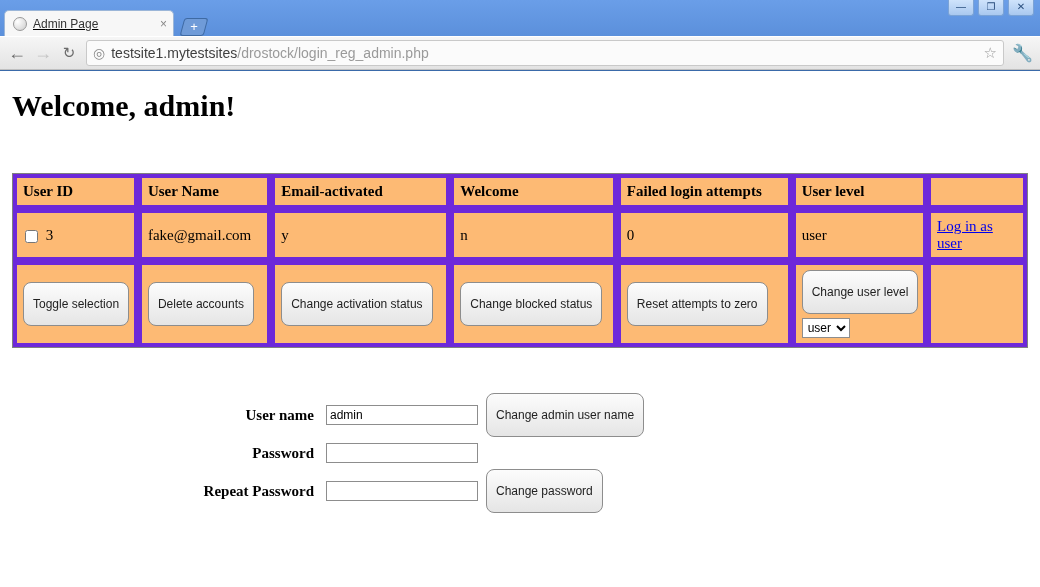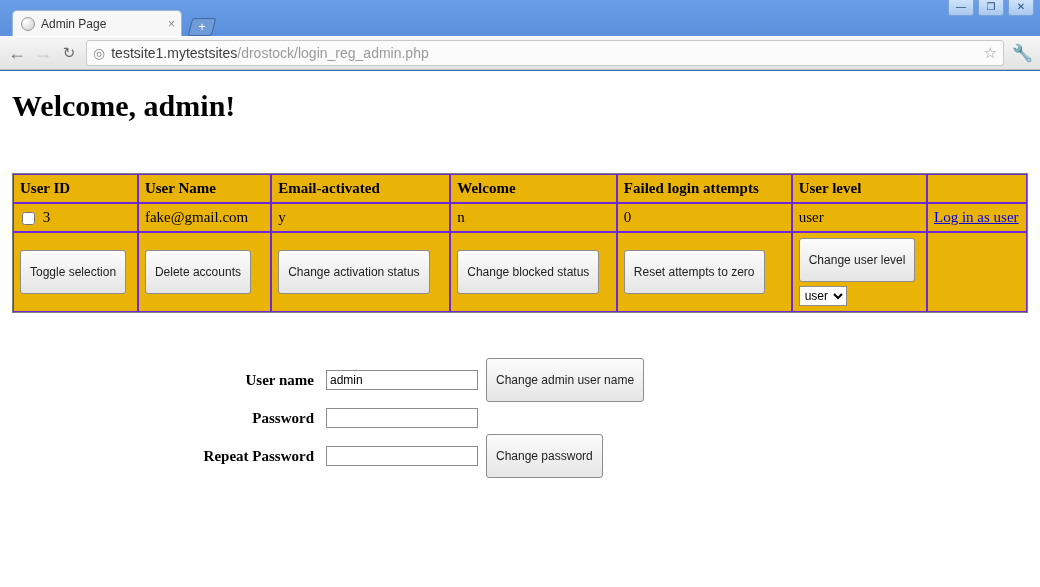--- a/index.html
+++ b/index.html
@@ -36,22 +36,23 @@
     border-top: none;
     border-radius: 0 0 3px 3px;
     font-size: 10px;
     line-height: 14px;
     text-align: center;
     color: #2a4e7d;
   }
   .tab-strip {
     display: flex;
     align-items: flex-end;
-    padding: 0 0 0 12px;
+    padding: 0 0 0 4px;
     height: 28px;
+    text-decoration: underline;
   }
   .tab {
     background: #f7f7f7;
     border: 1px solid #9bb6d8;
     border-bottom: none;
     border-radius: 5px 5px 0 0;
     height: 26px;
     display: flex;
     align-items: center;
     padding: 0 26px 0 8px;
@@ -164,25 +165,25 @@
   
   table.user-grid {
     border-collapse: separate;
     border-spacing: 0;
     border: 1px solid #808080;
     width: 100%;
     table-layout: fixed;
     font-size: 15px;
   }
   table.user-grid td, table.user-grid th {
-    border: 1px solid #6d28d9;
+    border: 4px solid #6d28d9;
     padding: 5px 6px;
     text-align: left;
     vertical-align: middle;
-    background: #eab308;
+    background: #fdba74;
   }
   table.user-grid th {
     font-weight: bold;
   }
   .col-userid { width: 120px; }
   .col-username { width: 128px; }
   .col-email    { width: 172px; }
   .col-blocked  { width: 160px; }
   .col-failed   { width: 168px; }
   .col-level    { width: 130px; }
@@ -194,21 +195,21 @@
     padding: 12px 6px;
     height: 58px;
   }
 
   .btn {
     font-family: Arial, Helvetica, sans-serif;
     font-size: 12px;
     color: #222;
     background: linear-gradient(#fcfcfc, #e5e5e5);
     border: 1px solid #8d8d8d;
-    border-radius: 3px;
+    border-radius: 8px;
     padding: 14px 9px;
     cursor: pointer;
     white-space: nowrap;
   }
 
   select.level-select {
     font-family: Arial, Helvetica, sans-serif;
     font-size: 12px;
     border: 1px solid #8d8d8d;
     background: #fff;

